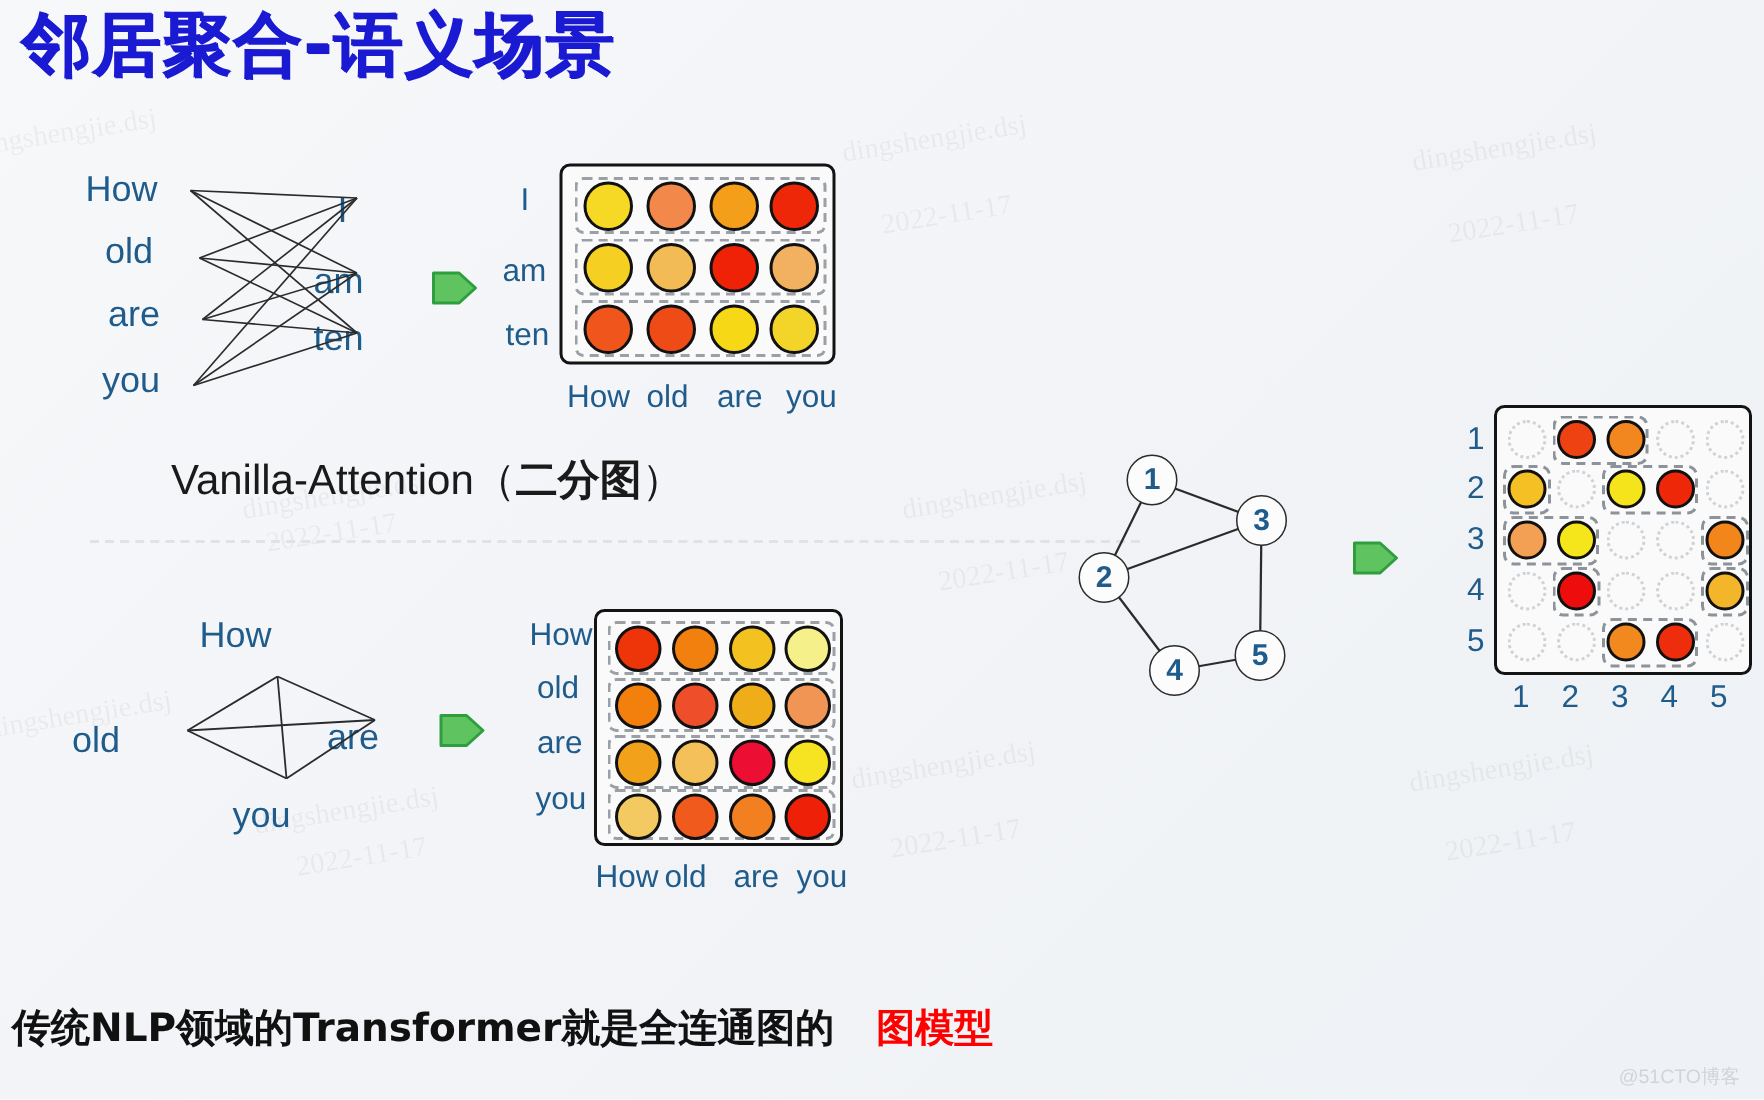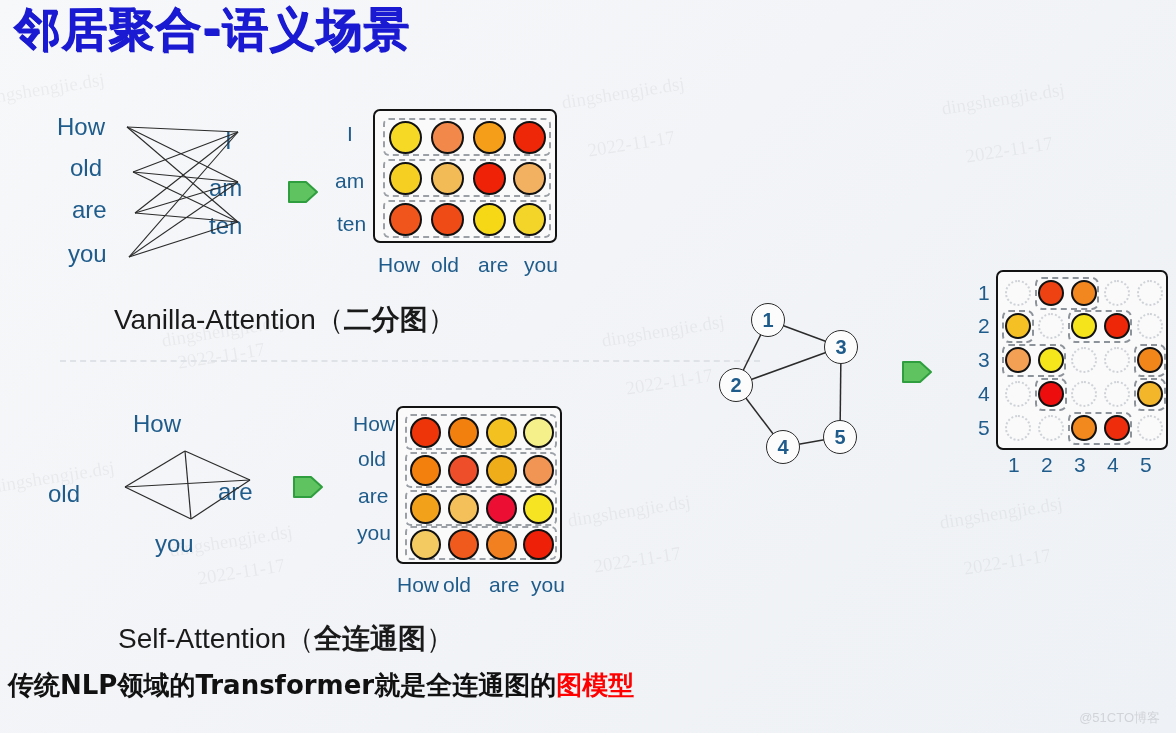--- a/index.html
+++ b/index.html
@@ -81,21 +81,21 @@
     font-family:"Liberation Sans","DejaVu Sans",sans-serif;
   }
   .caption b{font-weight:bold;}
 
   
   #bottom-note{
     left:8px;top:668px;font-size:26px;font-weight:bold;color:#111;
     white-space:nowrap;
     font-family:"DejaVu Sans","Liberation Sans",sans-serif;
   }
-  #bottom-note .hl{color:#ff0000;}
+  #bottom-note .hl{color:#ff0000;margin-left:28px;}
 
   
   .gnode{
     position:absolute;width:34px;height:34px;border-radius:50%;
     border:1.6px solid #2b2b2b;background:#fcfcfc;
     color:#1f5c8b;font-size:20px;font-weight:bold;
     display:flex;align-items:center;justify-content:center;
     box-sizing:border-box;
   }
   .axislab{
@@ -252,23 +252,20 @@
       <div class="cell" style="left:50px;top:121px;width:31px;height:31px;background:#f05a1d;"></div>
       <div class="cell" style="left:88px;top:121px;width:31px;height:31px;background:#f28021;"></div>
       <div class="cell" style="left:125px;top:121px;width:31px;height:31px;background:#ee2007;"></div>
     </div>
 
     <div class="abs word sm" style="left:397px;top:183px;">How</div>
     <div class="abs word sm" style="left:443px;top:183px;">old</div>
     <div class="abs word sm" style="left:489px;top:183px;">are</div>
     <div class="abs word sm" style="left:531px;top:183px;">you</div>
 
-    <div class="abs caption" style="left:118px;top:230px;">
-      <span>Self-Attention（</span><b>全连通图</b><span>）</span>
-    </div>
   </div>
 
   <div class="abs" style="left:680px;top:260px;width:496px;height:300px;">
 
     <svg class="abs" width="190" height="190" style="left:20px;top:15px;" viewBox="0 0 190 190">
       <g stroke="#2b2b2b" stroke-width="1.5" fill="none">
         <line x1="68" y1="45" x2="36" y2="110"></line>
         <line x1="68" y1="45" x2="141" y2="72"></line>
         <line x1="36" y1="110" x2="141" y2="72"></line>
         <line x1="36" y1="110" x2="83" y2="172"></line>

